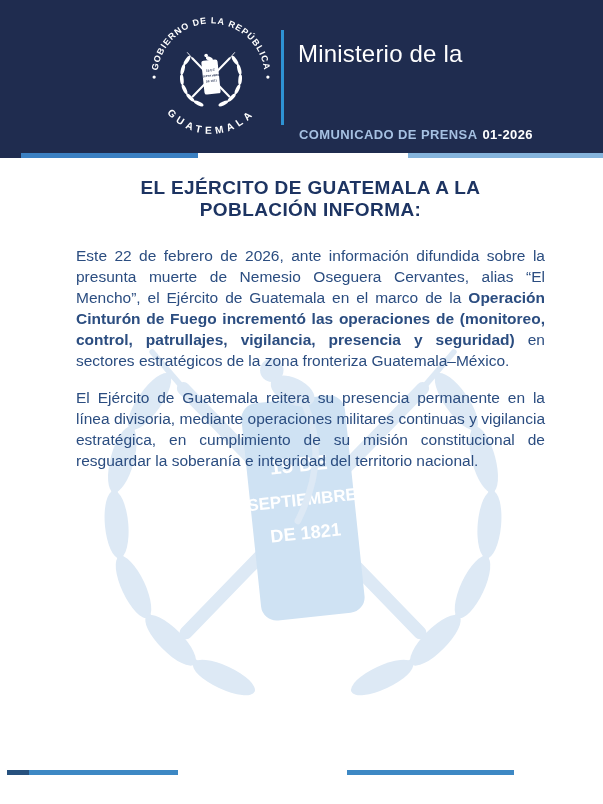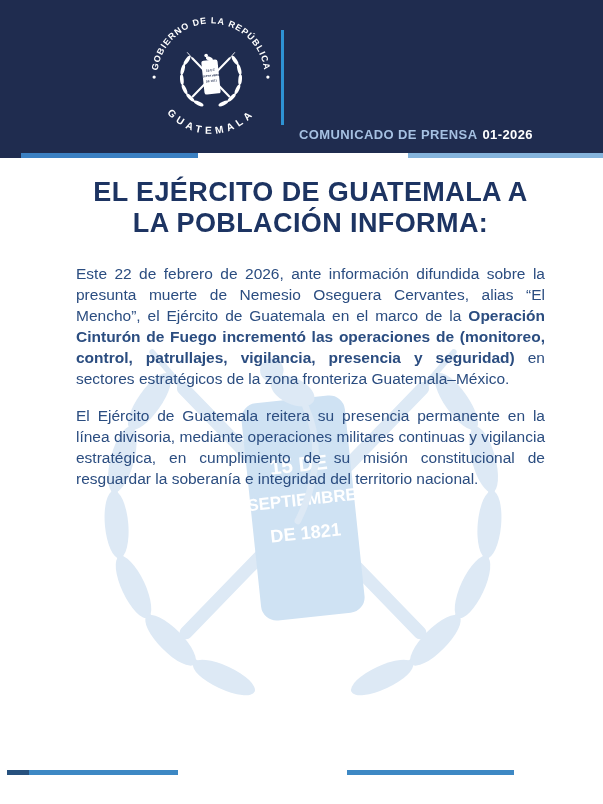--- a/index.html
+++ b/index.html
@@ -38,21 +38,21 @@
   .strip-seg4{flex:1;background:var(--light-blue);}
 
   
   .watermark-svg{position:absolute;left:43px;top:248px;width:520px;height:520px;
     --emblem-color:var(--watermark-blue);--scroll-fill:var(--watermark-scroll);--scroll-ink:#ffffff;
     color:var(--watermark-blue);pointer-events:none;}
 
   
   .doc{position:relative;padding:24px 58px 0 76px;}
   .doc-date{font-size:14px;color:var(--body-navy);margin-bottom:26px;}
-  .doc-title{font-size:27px;font-weight:700;color:var(--title-navy);text-align:center;
+  .doc-title{font-size:19px;font-weight:700;color:var(--title-navy);text-align:center;
     line-height:1.15;letter-spacing:0.4px;max-width:440px;margin:0 auto 24px auto;}
   .doc p{font-size:15.5px;line-height:21px;color:var(--body-navy);text-align:justify;margin-bottom:16px;}
   .doc p .bold{font-weight:700;}
 
   
   .bottom-bar{position:absolute;top:770px;height:5px;background:var(--bottom-bar-blue);}
   .bottom-bar.left{left:7px;width:171px;
     background:linear-gradient(90deg,#27517e 0px,#27517e 22px,var(--bottom-bar-blue) 22px);}
   .bottom-bar.right{left:347px;width:167px;}
 
@@ -122,20 +122,21 @@
         <textPath href="#arcBottom" startOffset="50%" text-anchor="middle">GUATEMALA</textPath>
       </text>
       <circle cx="10" cy="80" r="2" fill="#ffffff"></circle>
       <circle cx="150" cy="80" r="2" fill="#ffffff"></circle>
       <use href="#emblem" x="30" y="30" width="100" height="100"></use>
     </svg>
 
     <div class="header-divider"></div>
 
     <div class="ministry">
+      <div class="ministry-line1">Ministerio de la</div>
     </div>
 
     <div class="release-line">
       <span class="release-label">COMUNICADO DE PRENSA</span><span class="release-number">01-2026</span>
     </div>
 
     <div class="header-strip">
       <div class="strip-seg1"></div>
       <div class="strip-seg2"></div>
       <div class="strip-seg3"></div>

